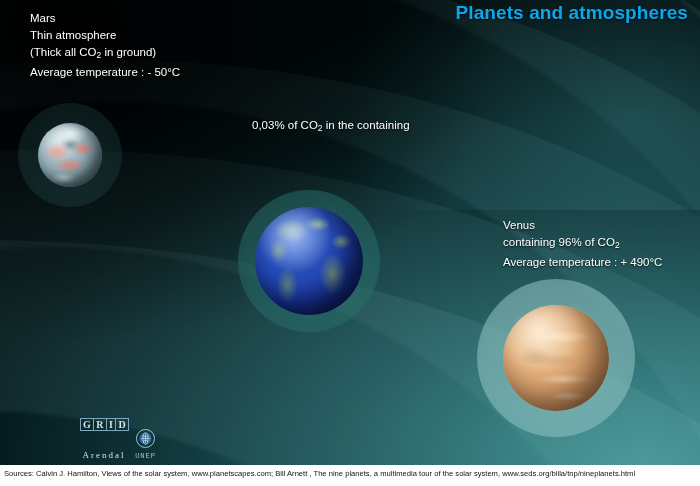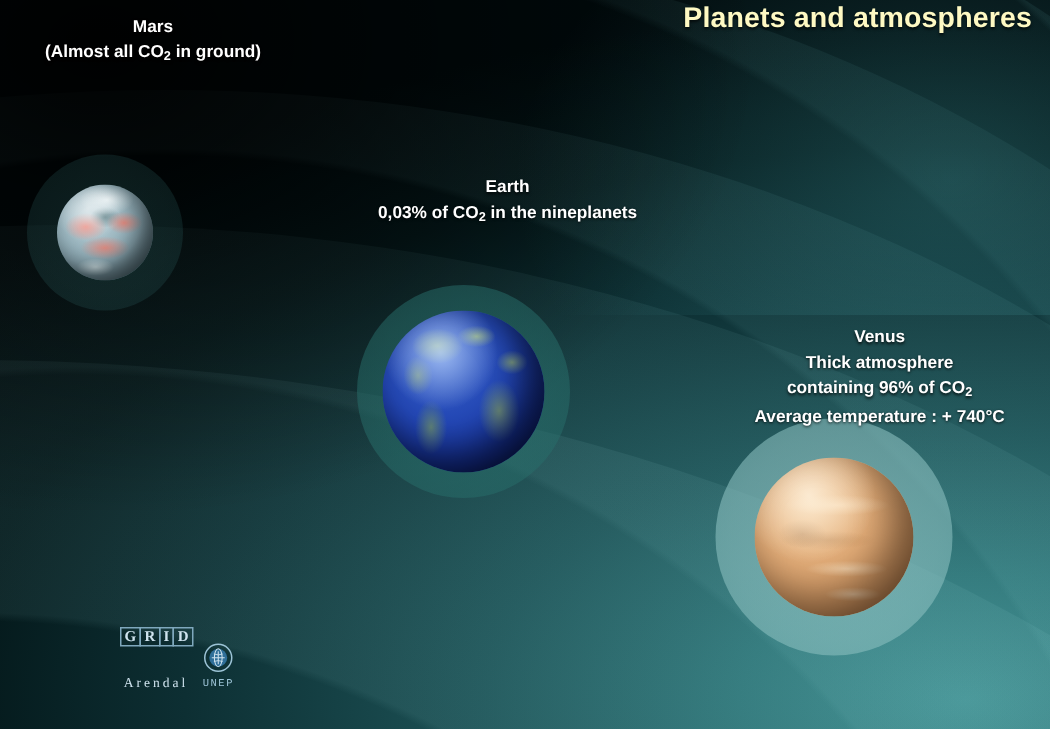--- a/index.html
+++ b/index.html
@@ -29,27 +29,27 @@
   .b6{left:-300px;top:-420px;width:1380px;height:1180px;
       background:radial-gradient(circle at 50% 50%, rgba(255,255,255,0) 73%, rgba(110,190,190,0.06) 73.4%, rgba(110,190,190,0.06) 100%);}
   .glow-tr{position:absolute;right:-60px;top:-90px;width:420px;height:300px;
       background:radial-gradient(ellipse at 70% 70%, rgba(70,160,165,0.30), rgba(0,0,0,0) 70%);}
   .dark-tl{position:absolute;left:-120px;top:-140px;width:620px;height:480px;
       background:radial-gradient(ellipse at 30% 35%, rgba(0,0,0,0.92), rgba(0,0,0,0) 72%);}
 
   
   .title{
     position:absolute;right:12px;top:2px;
-    font-size:19px;font-weight:bold;color:#fef9c3;letter-spacing:.1px;
+    font-size:19px;font-weight:bold;color:#0ea5e9;letter-spacing:.1px;
     text-shadow:0 1px 2px rgba(0,0,0,.7);
   }
 
   
-  .info{position:absolute;color:#ffffff;font-size:11.5px;font-weight:bold;line-height:17px;
-        text-shadow:0 1px 2px rgba(0,0,0,.8);text-align:center;}
+  .info{position:absolute;color:#ffffff;font-size:11.5px;font-weight:normal;line-height:17px;
+        text-shadow:0 1px 2px rgba(0,0,0,.8);}
   .info .name{display:block;}
   .info .ln{display:block;white-space:nowrap;}
   #mars-info{left:30px;top:10px;}
   #earth-info{left:252px;top:117px;}
   #venus-info{left:503px;top:196px;margin-top:21px;}
   sub{font-size:8.5px;vertical-align:-2px;}
 
   
   .halo{position:absolute;border-radius:50%;}
   .planet{position:absolute;border-radius:50%;overflow:hidden;}
@@ -130,37 +130,37 @@
   <div class="band b5"></div>
   <div class="glow-tr"></div>
   <div class="dark-tl"></div>
 
   <div class="title">Planets and atmospheres</div>
 
   <div class="halo" id="mars-halo"></div>
   <div class="planet" id="mars"></div>
   <div class="info" id="mars-info">
     <span class="ln name">Mars</span>
-    <span class="ln"><span>(Almost all CO</span><sub>2</sub><span> in ground)</span></span>
+    <span class="ln">Thin atmosphere</span>
+    <span class="ln"><span>(Thick all CO</span><sub>2</sub><span> in ground)</span></span>
+    <span class="ln">Average temperature : - 50°C</span>
   </div>
 
   <div class="halo" id="earth-halo"></div>
   <div class="planet" id="earth"></div>
   <div class="info" id="earth-info">
-    <span class="ln name">Earth</span>
-    <span class="ln"><span>0,03% of CO</span><sub>2</sub><span> in the nineplanets</span></span>
+    <span class="ln"><span>0,03% of CO</span><sub>2</sub><span> in the containing</span></span>
   </div>
 
   <div class="halo" id="venus-halo"></div>
   <div class="planet" id="venus"></div>
   <div class="info" id="venus-info">
     <span class="ln name">Venus</span>
-    <span class="ln">Thick atmosphere</span>
     <span class="ln"><span>containing 96% of CO</span><sub>2</sub></span>
-    <span class="ln">Average temperature : + 740°C</span>
+    <span class="ln">Average temperature : + 490°C</span>
   </div>
 
   <div id="logos">
     <div class="grid-mark">
       <div class="grid-letters">
         <span>G</span>
         <span>R</span>
         <span>I</span>
         <span>D</span>
       </div>
@@ -172,14 +172,17 @@
           <circle cx="6.5" cy="6.5" r="6" fill="#2f6f99"></circle>
           <path d="M6.5 2.2 L6.5 10.8 M2.2 6.5 L10.8 6.5" stroke="#cfe3ee" stroke-width="0.7" fill="none"></path>
           <ellipse cx="6.5" cy="6.5" rx="2.6" ry="6" stroke="#cfe3ee" stroke-width="0.7" fill="none"></ellipse>
           <path d="M3.6 4 Q6.5 5.2 9.4 4 M3.6 9 Q6.5 7.8 9.4 9" stroke="#cfe3ee" stroke-width="0.6" fill="none"></path>
         </svg>
       </div>
       <div class="unep-txt">UNEP</div>
     </div>
   </div>
 
+  <div id="footer">
+    <div id="sources">Sources: Calvin J. Hamilton, Views of the solar system, www.planetscapes.com; Bill Arnett , The nine planets, a multimedia tour of the solar system, www.seds.org/billa/tnp/nineplanets.html</div>
+  </div>
 
 </div>
 
 </body></html>

